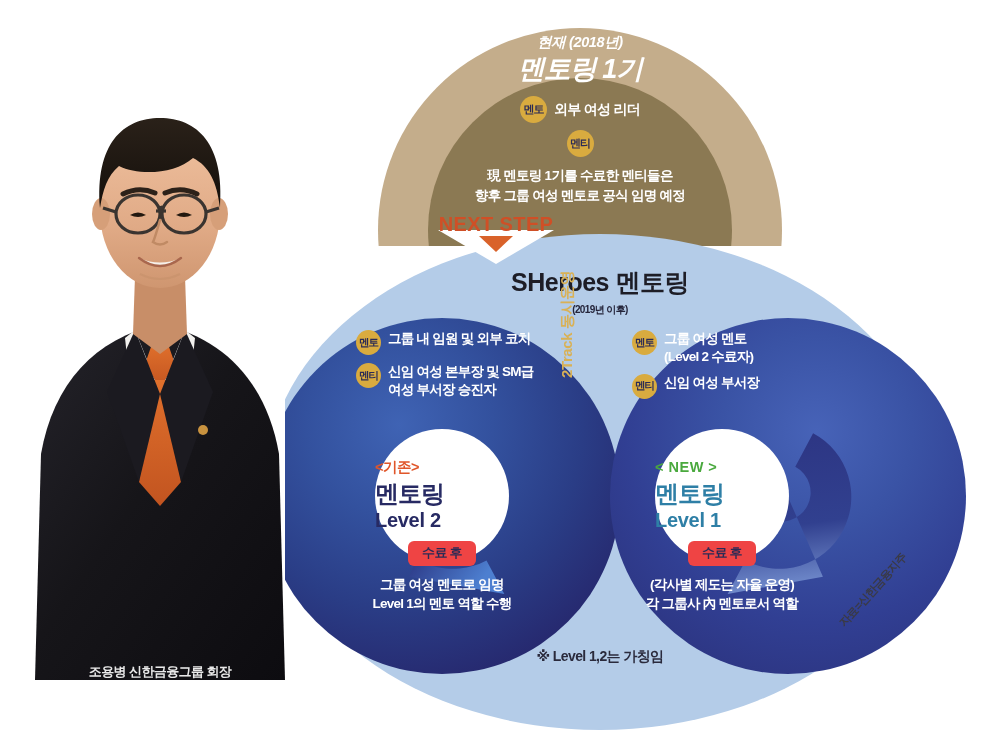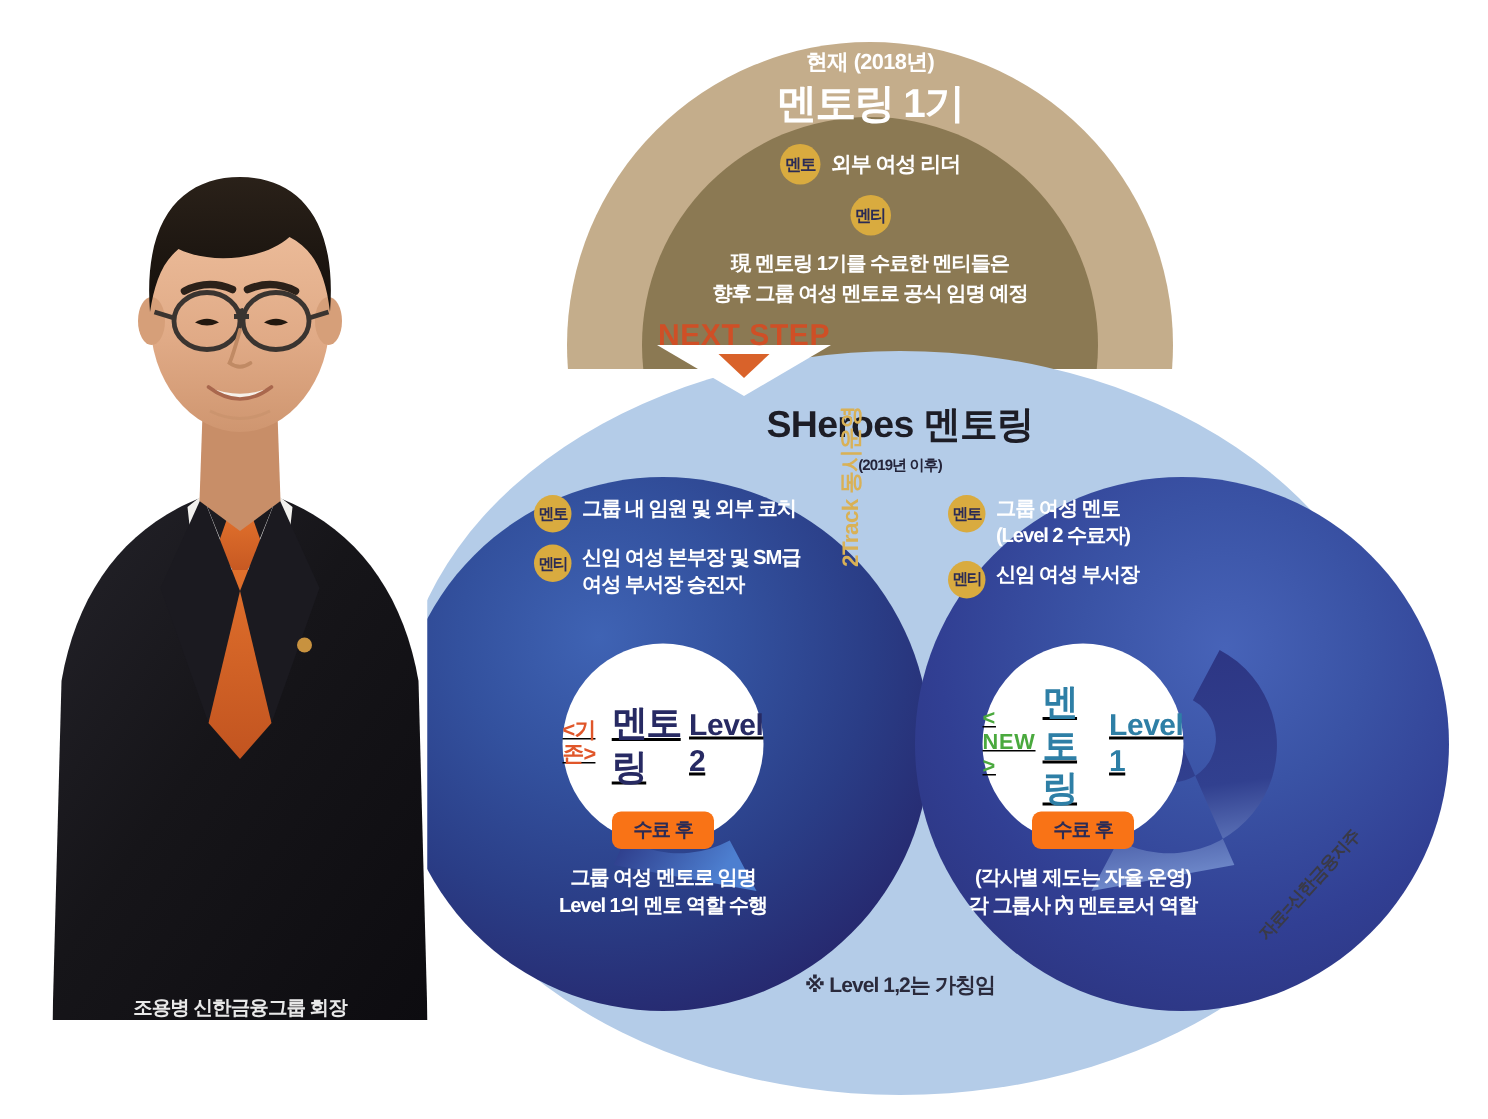--- a/index.html
+++ b/index.html
@@ -17,21 +17,21 @@
   .tan-inner{
     position:absolute;left:428px;top:78px;width:304px;height:304px;
     border-radius:50%;background:#8b7953;
   }
   .tan-clip{position:absolute;left:330px;top:20px;width:500px;height:226px;overflow:hidden;}
   .tan-clip .tan-outer{left:48px;top:8px;}
   .tan-clip .tan-inner{left:98px;top:58px;}
 
   .tan-title-wrap{
     position:absolute;left:378px;top:34px;width:404px;text-align:center;
-    z-index:6;color:#ffffff;
+    z-index:6;color:#ffffff;font-style:italic;
   }
   .tan-sub{font-size:14.5px;font-weight:bold;letter-spacing:-0.4px;line-height:1.2;}
   .tan-main{font-size:27px;font-weight:bold;letter-spacing:-1px;line-height:1.25;margin-top:2px;}
 
   .tan-rows{position:absolute;left:378px;top:96px;width:404px;z-index:6;color:#fff;text-align:center;}
   .tan-row{display:flex;align-items:center;justify-content:center;gap:7px;margin-bottom:7px;}
   .tan-row .rowtext{font-size:14px;font-weight:bold;letter-spacing:-0.7px;white-space:nowrap;}
   .tan-note{font-size:13.5px;font-weight:bold;letter-spacing:-0.7px;line-height:1.5;margin-top:9px;}
 
   
@@ -86,21 +86,21 @@
     left:610px;top:318px;
     background:radial-gradient(circle at 58% 32%, #4763b8 0%, #3a53a5 30%, #313f93 60%, #2c3480 85%, #2b2f72 100%);
   }
 
   
   .arrowsvg{position:absolute;z-index:7;pointer-events:none;}
 
   
   .center-circle{
     position:absolute;width:134px;height:134px;border-radius:50%;background:#ffffff;z-index:9;
-    display:flex;flex-direction:row;align-items:center;justify-content:center;text-decoration:underline;
+    display:flex;flex-direction:column;align-items:flex-start;justify-content:center;
   }
   .cc-left{left:375px;top:429px;}
   .cc-right{left:655px;top:429px;}
   .cc-tag{font-size:14.5px;font-weight:bold;letter-spacing:-0.5px;line-height:1.1;}
   .cc-tag.exist{color:#e0562a;}
   .cc-tag.newtag{color:#4aa93e;letter-spacing:0.5px;}
   .cc-l1{font-size:24px;font-weight:bold;letter-spacing:-1px;line-height:1.2;margin-top:4px;}
   .cc-l2{font-size:20px;font-weight:bold;letter-spacing:-0.3px;line-height:1.2;}
   .navy{color:#272a63;}
   .teal{color:#2e7fa6;}
@@ -109,21 +109,21 @@
   .dc-rows{position:absolute;z-index:10;color:#ffffff;}
   .dcr-left{left:356px;top:330px;width:250px;}
   .dcr-right{left:632px;top:330px;width:240px;}
   .dc-row{display:flex;align-items:flex-start;gap:7px;margin-bottom:8px;}
   .dc-row .rowtext{font-size:13.5px;font-weight:bold;letter-spacing:-0.75px;line-height:1.33;}
 
   .after-wrap{position:absolute;z-index:10;text-align:center;}
   .aw-left{left:300px;top:541px;width:284px;}
   .aw-right{left:580px;top:541px;width:284px;}
   .pill{
-    display:inline-block;background:#f97316;color:#2b2b55;
+    display:inline-block;background:#ef4444;color:#2b2b55;
     font-size:13px;font-weight:bold;letter-spacing:-0.7px;
     padding:3px 14px 4px;border-radius:6px;
   }
   .after-text{
     margin-top:9px;color:#ffffff;font-size:13.5px;font-weight:bold;
     letter-spacing:-0.75px;line-height:1.42;
   }
 
   
   .twotrack{

